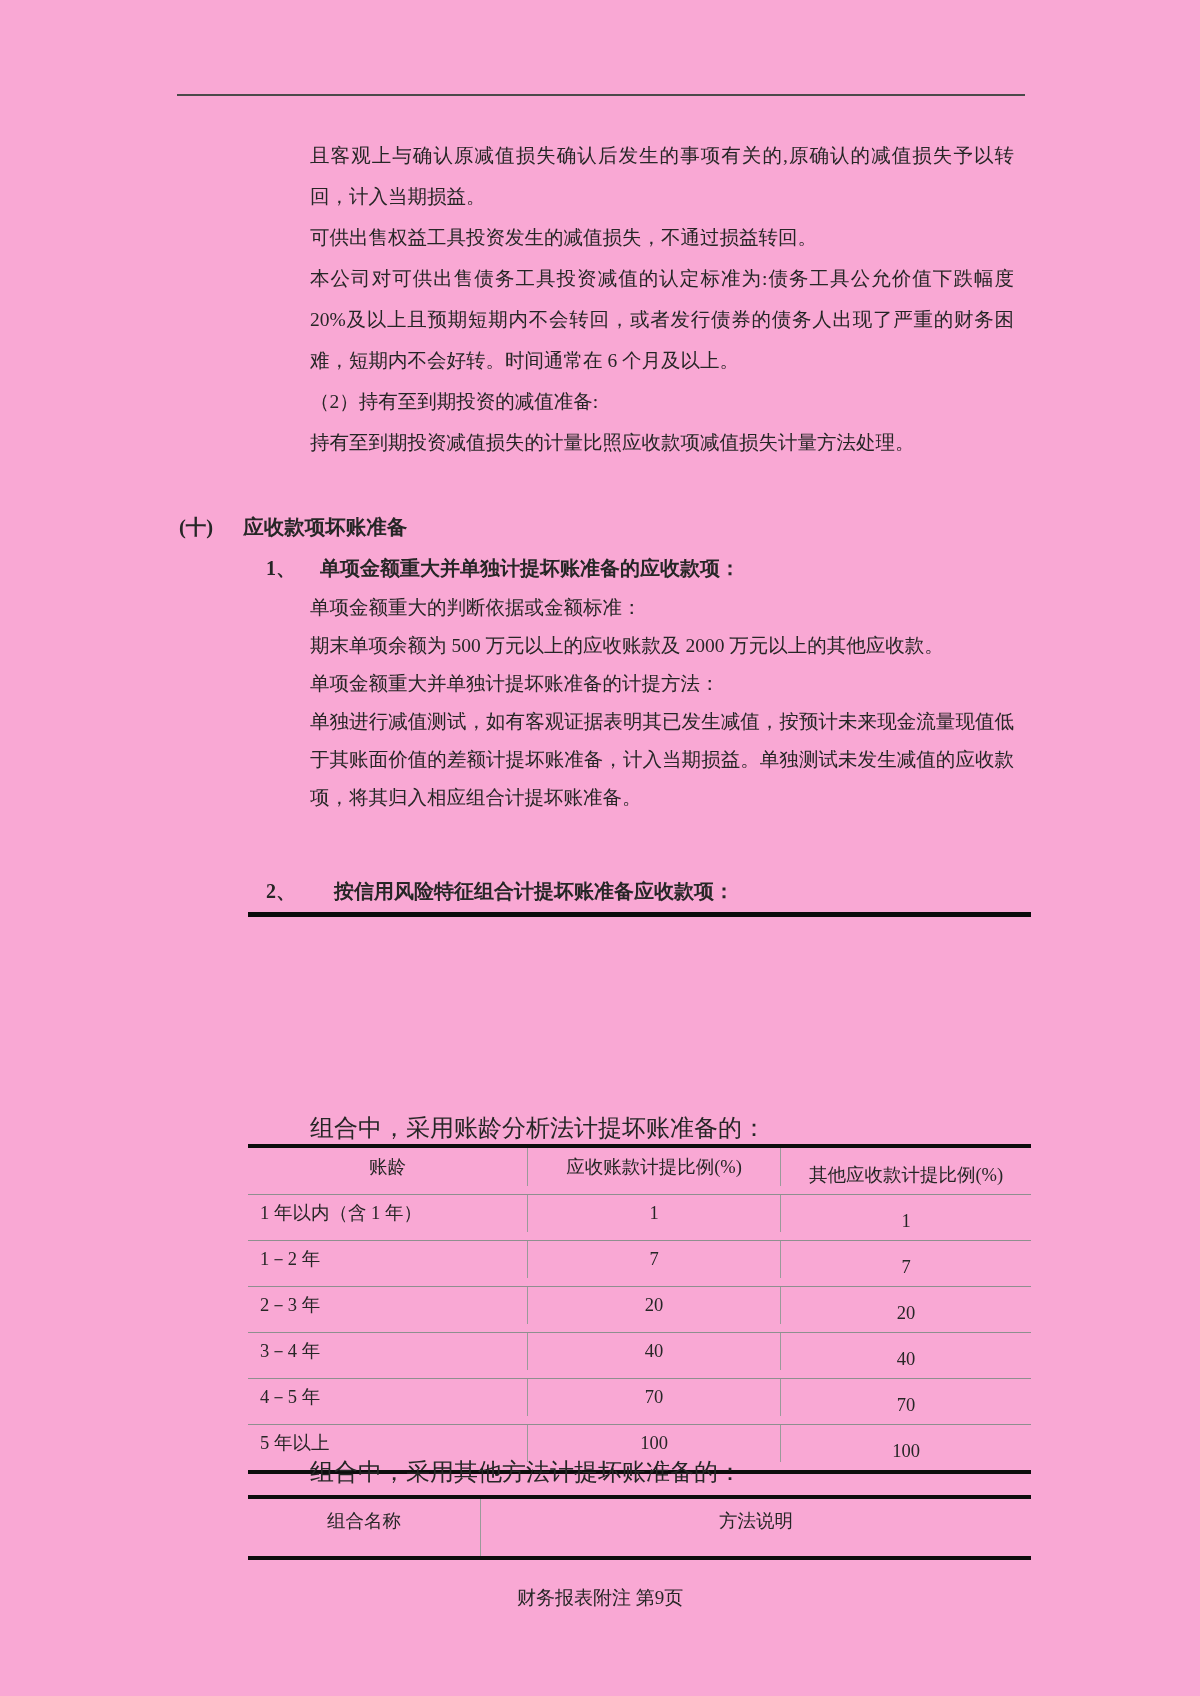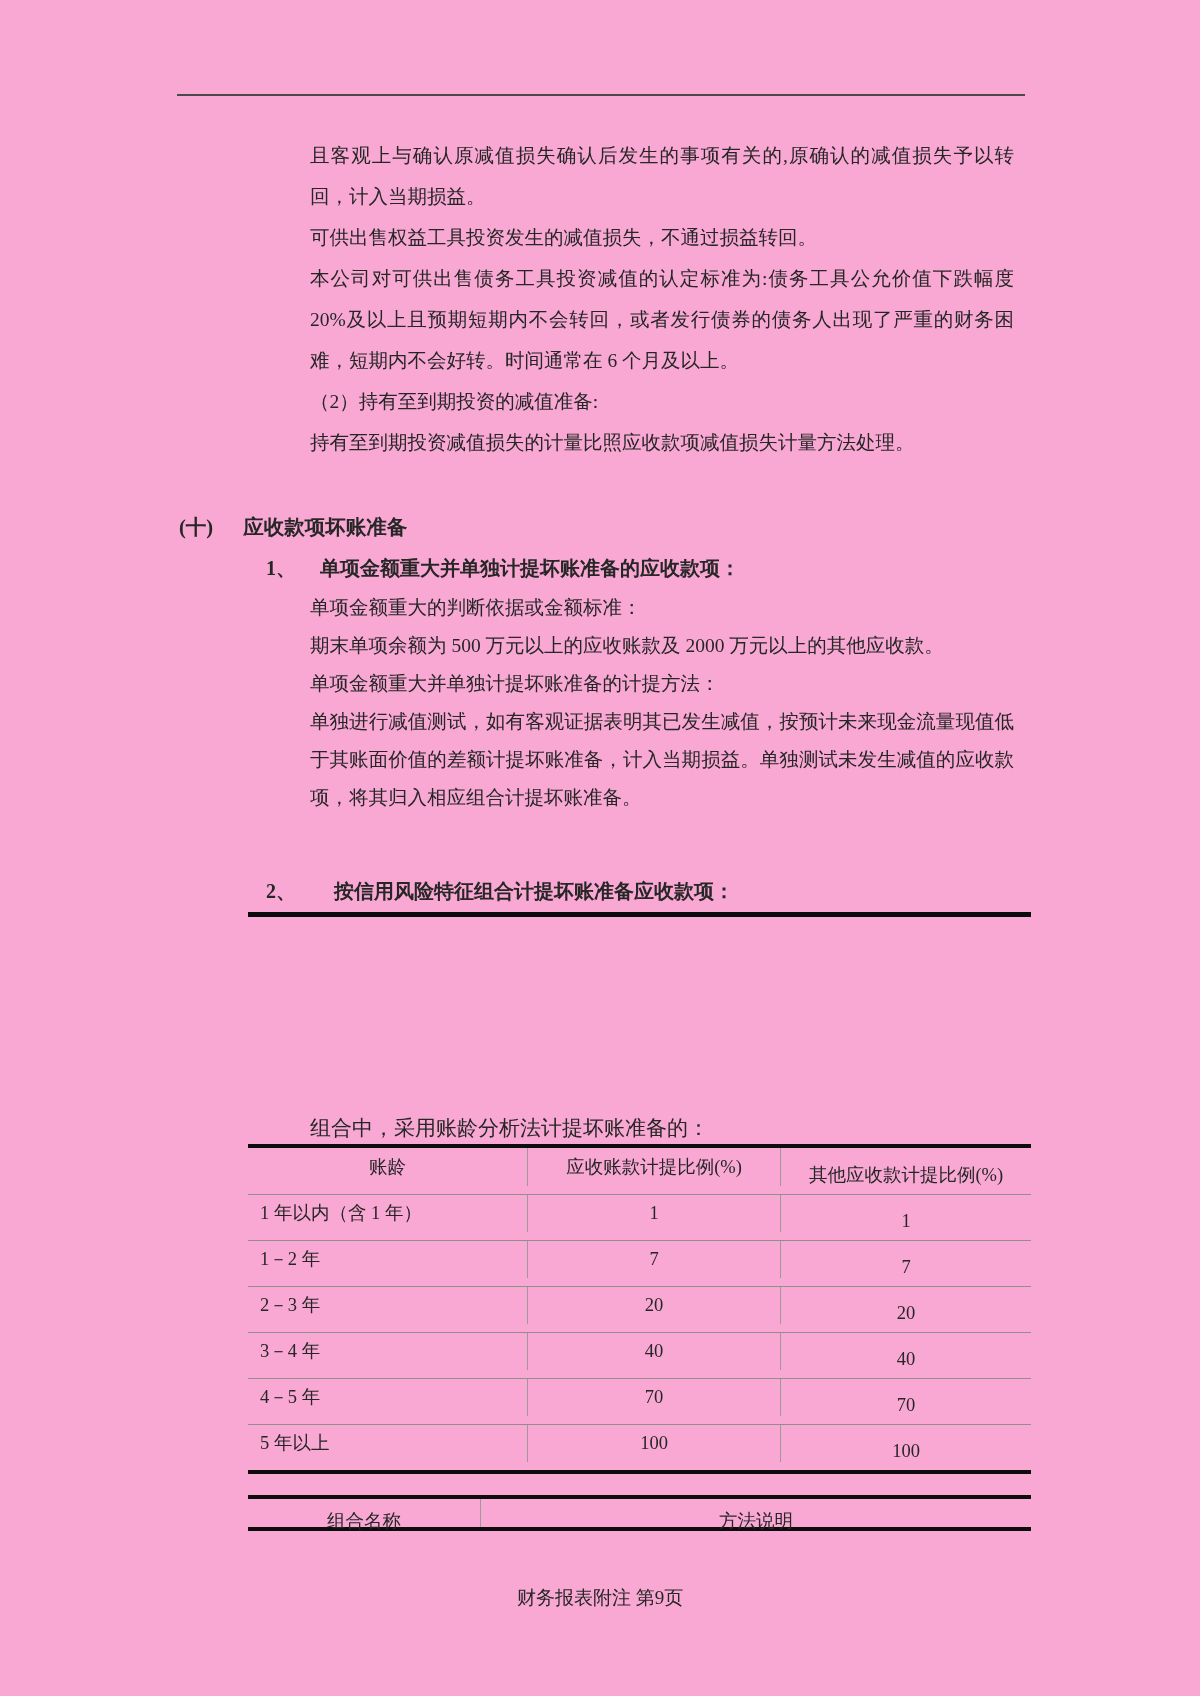--- a/index.html
+++ b/index.html
@@ -68,21 +68,21 @@
     padding-left:12px;
   }
   .desc-cell{
     border-left:1px solid #9a9a9a;
     padding:4px 14px;line-height:38px;text-align:justify;
   }
   .desc-cell.single{line-height:43px;padding:0 14px;}
   
   .table-intro{
     position:absolute;left:310px;
-    font-size:21px;line-height:30px;
+    font-size:24px;line-height:30px;
   }
   
   .aging-table{
     position:absolute;left:248px;top:1144px;width:783px;
     font-size:18.5px;
     border-top:4px solid #0d0d0d;
     border-bottom:4px solid #0d0d0d;
   }
   .aging-row{
     display:grid;grid-template-columns:280px 253px 250px;
@@ -100,21 +100,21 @@
   
   .other-table{
     position:absolute;left:248px;top:1495px;width:783px;
     font-size:18.5px;
     border-top:4px solid #0d0d0d;
     border-bottom:4px solid #0d0d0d;
   }
   .other-table .row{
     display:grid;grid-template-columns:233px 1fr;
   }
-  .other-table .row > div{height:28px;line-height:44px;text-align:center;}
+  .other-table .row > div{height:57px;line-height:44px;text-align:center;}
   .other-table .c1{border-right:1px solid #9a9a9a;}
   .footer{
     position:absolute;left:0;top:1583px;width:1200px;
     text-align:center;font-size:19px;line-height:30px;
   }
 </style>
 </head>
 <body>
 
 <div class="page">
@@ -185,20 +185,21 @@
       <div class="c2">70</div>
       <div class="c3">70</div>
     </div>
     <div class="aging-row">
       <div class="c1">5 年以上</div>
       <div class="c2">100</div>
       <div class="c3">100</div>
     </div>
   </div>
 
+  <div class="table-intro" style="top:1457px;">组合中，采用其他方法计提坏账准备的：</div>
 
   <div class="other-table">
     <div class="row">
       <div class="c1">组合名称</div>
       <div class="c2">方法说明</div>
     </div>
   </div>
 
   <div class="footer">财务报表附注 第9页</div>
 

